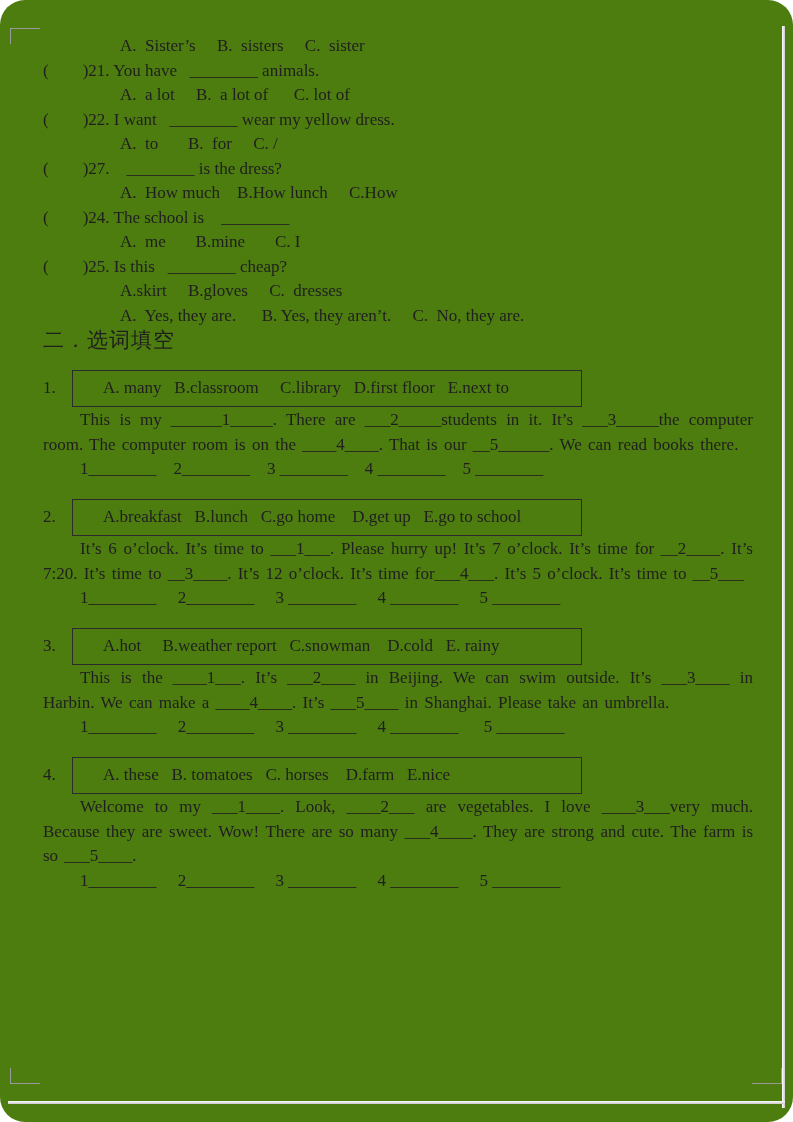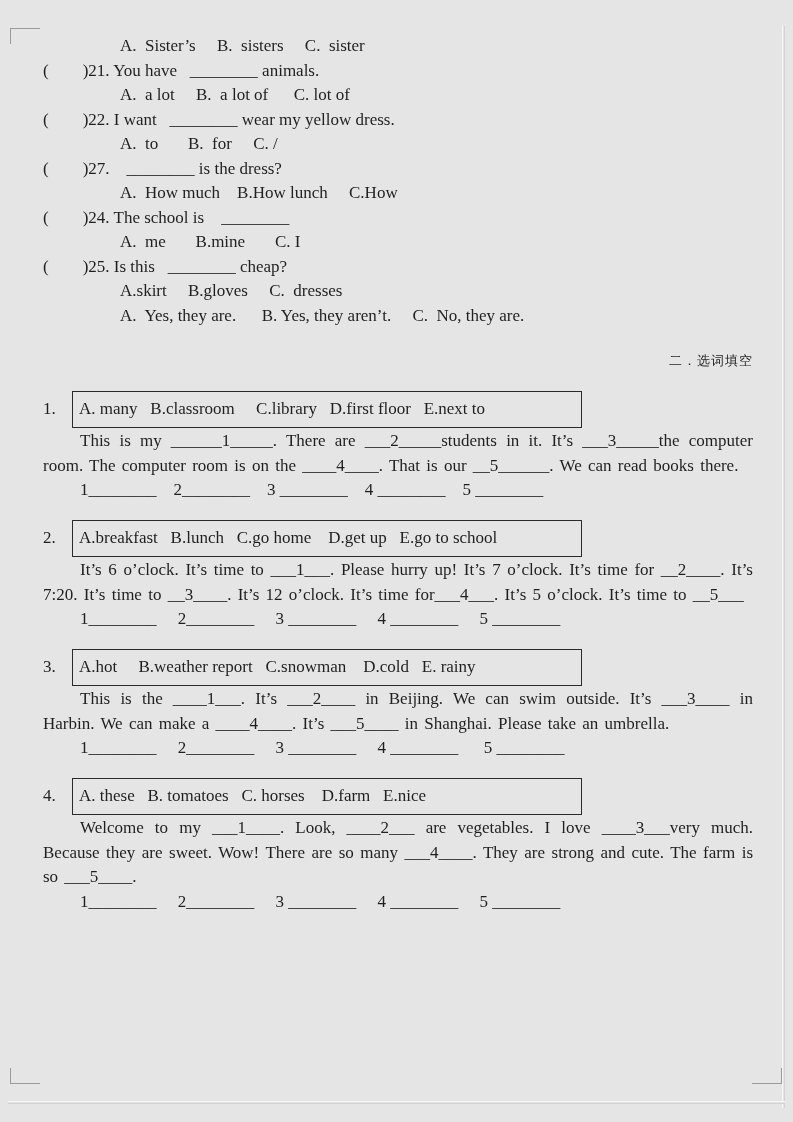--- a/index.html
+++ b/index.html
@@ -4,48 +4,46 @@
 <style>
   * { margin: 0; padding: 0; box-sizing: border-box; }
   html, body { width: 793px; height: 1122px; }
   body {
     position: relative;
     background: #ffffff;
     font-family: "Liberation Serif", "DejaVu Serif", serif;
     color: #1f1f1f;
     overflow: hidden;
   }
-  .page { position: absolute; inset: 0; background: #e5e5e5; }
+  .page { position: absolute; inset: 0; background: #4d7c0f; border-radius: 25px; }
 
   .content {
     position: absolute;
     left: 43px; top: 34px;
     width: 710px;
     font-size: 17px;
     line-height: 24.5px;
   }
 
   
   .mc-line { white-space: pre; }
   .mc-line.opt { padding-left: 77px; }
 
   
   .section-title {
-    margin-top: 21px;
-    font-size: 13px;
+    font-size: 21px;
     letter-spacing: 1px;
-    text-align: right;
   }
   .exercise { margin-top: 17px; }
   .ex-head { display: flex; align-items: center; }
   .ex-num { width: 29px; flex: none; }
   .word-bank {
     border: 1.6px solid #2b2b2b;
     width: 510px;
-    padding: 5px 4px 6px 6px;
+    padding: 5px 4px 6px 30px;
     white-space: pre;
   }
   .passage {
     margin-top: 1px;
     text-align: justify;
     text-indent: 37px;
     word-spacing: 2px;
   }
   .answers {
     padding-left: 37px;

